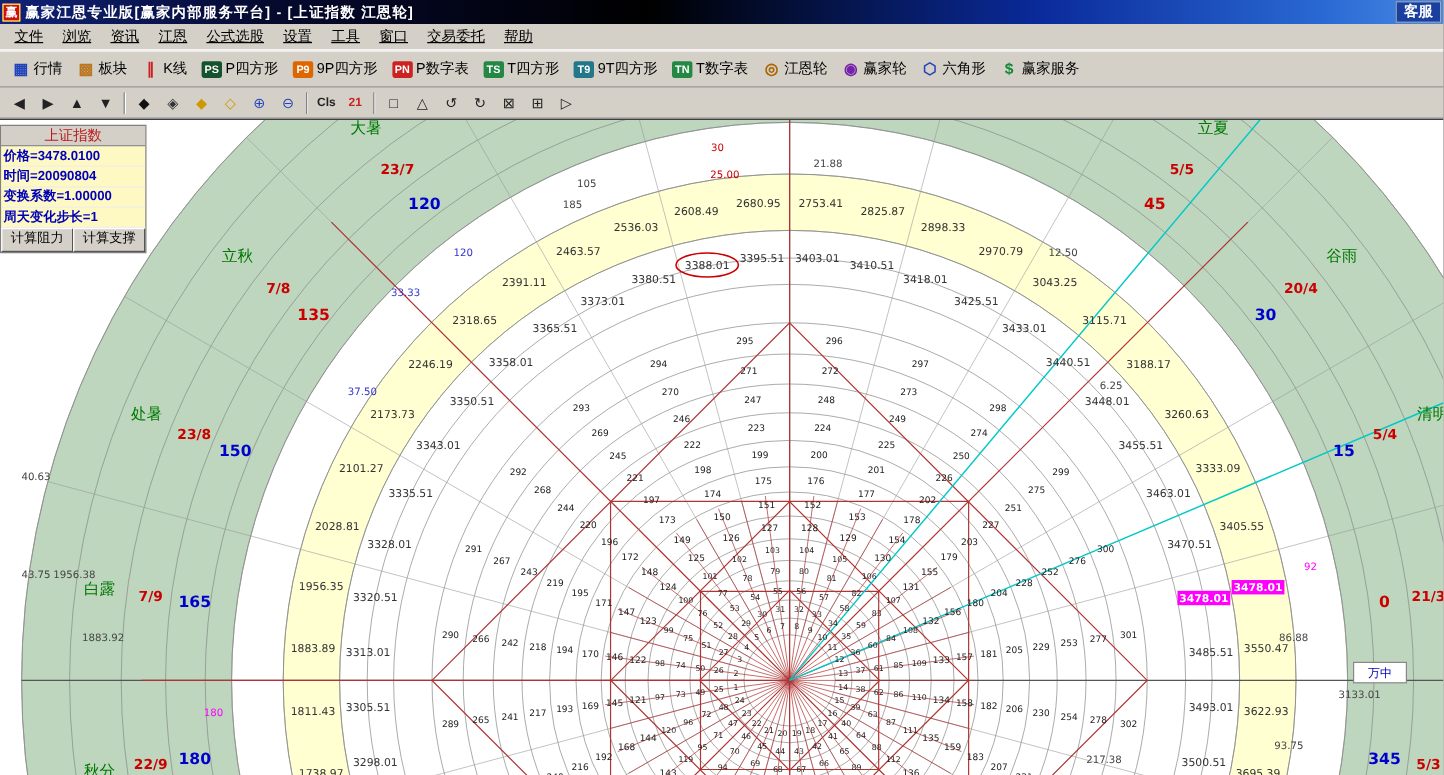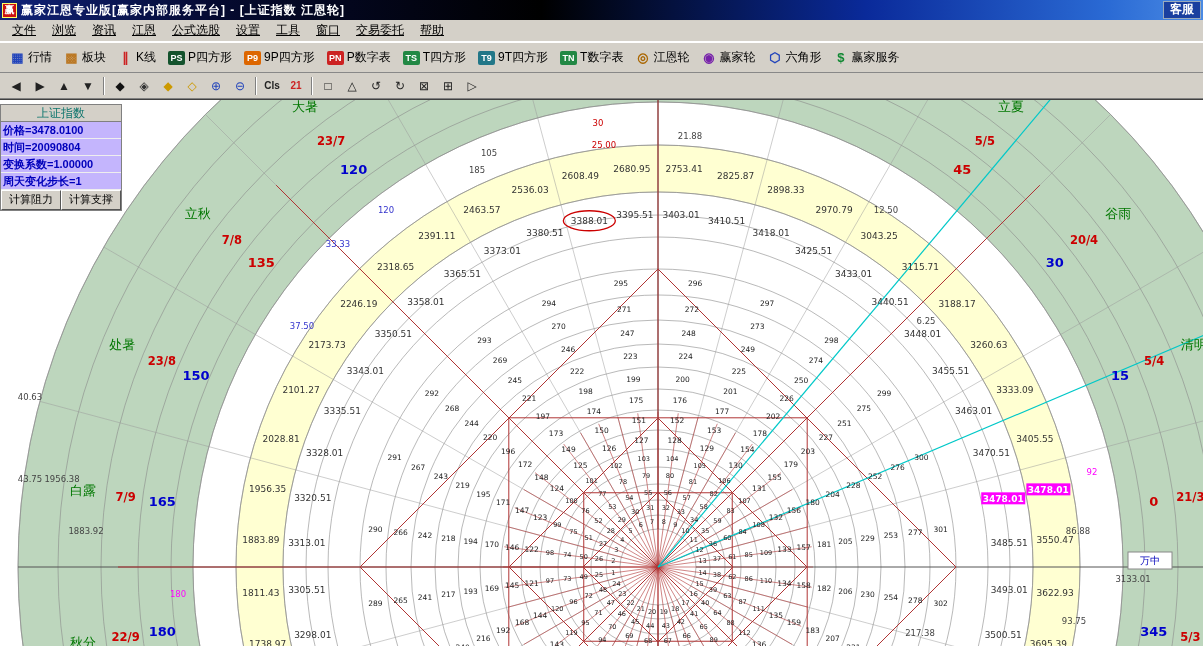--- a/index.html
+++ b/index.html
@@ -30,22 +30,22 @@
     padding-left:4px;}
   .tb2-btn{width:22px;height:20px;display:flex;align-items:center;justify-content:center;font-size:12px;
     border:1px solid #d4d0c8;cursor:pointer;color:#222;}
   .tb2-sep{width:1px;height:18px;background:#808080;border-right:1px solid #fff;margin:0 3px;}
   
   .canvas{position:relative;width:1203px;height:551px;background:#fff;border-top:1px solid #404040;}
   svg{display:block;}
   
   .info-panel{position:absolute;left:0;top:4px;width:120px;border:1px solid #808080;background:#d4d0c8;}
   .ip-title{height:16px;text-align:center;font-size:12px;line-height:16px;background:#d4d0c8;
-    border-bottom:1px solid #808080;color:#0f766e;}
-  .ip-row{height:16px;background:#c4b5fd;border-bottom:1px solid #eee;color:#0000bb;
+    border-bottom:1px solid #808080;color:#b91c1c;}
+  .ip-row{height:16px;background:#fef9c3;border-bottom:1px solid #eee;color:#0000bb;
     font-size:11px;font-weight:bold;line-height:16px;padding-left:2px;white-space:nowrap;}
   .ip-btns{display:flex;}
   .ip-btn{flex:1;height:18px;font-size:11px;line-height:16px;text-align:center;background:#d4d0c8;
     border:1px solid;border-color:#fff #555 #555 #fff;cursor:pointer;}
 </style>
 </head>
 <body>
 
 <div class="window">
   <div class="titlebar">

